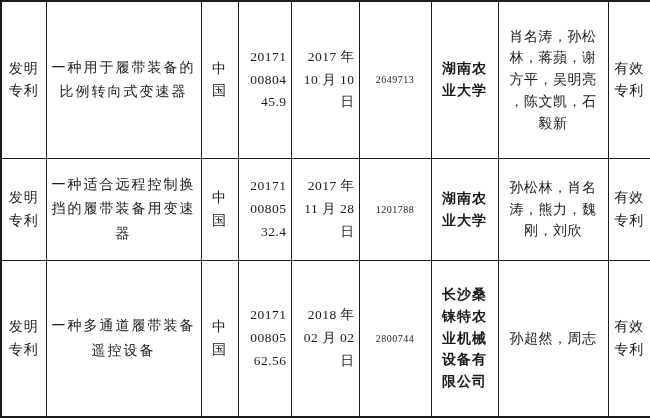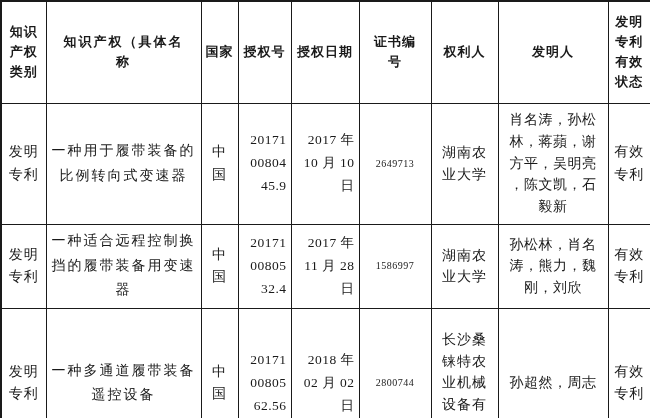--- a/index.html
+++ b/index.html
@@ -59,21 +59,21 @@
   td.c-name { padding: 2px 4px; letter-spacing: 2px; line-height: 1.75; }
   td.c-country { padding: 2px 4px; }
   td.c-authno, td.c-date {
     white-space: pre-line;
     letter-spacing: 0.5px;
     font-size: 13.5px;
     line-height: 1.7;
     text-align: right;
   }
   td.c-cert { letter-spacing: 0.5px; font-size: 10px; }
-  td.c-owner { padding: 20px 9px; line-height: 1.55; }
+  td.c-owner { padding: 2px 9px; line-height: 1.55; font-weight: bold; }
   td.c-inv {
     padding: 2px 5px;
     letter-spacing: 0.5px;
     line-height: 1.55;
     word-break: break-all;
     line-break: anywhere;
   }
   td.c-status { line-height: 1.6; }
 </style>
 </head>
@@ -86,31 +86,20 @@
       <col style="width:155px">
       <col style="width:37px">
       <col style="width:53px">
       <col style="width:68px">
       <col style="width:72px">
       <col style="width:67px">
       <col style="width:110px">
       <col style="width:43px">
     </colgroup>
     <tbody>
-      <tr class="row-header">
-        <th>知识产权类别</th>
-        <th class="h-name">知识产权（具体名称</th>
-        <th>国家</th>
-        <th>授权号</th>
-        <th>授权日期</th>
-        <th class="h-cert">证书编号</th>
-        <th>权利人</th>
-        <th>发明人</th>
-        <th>发明专利有效状态</th>
-      </tr>
 
       <tr class="row-1">
         <td class="c-cat">发明专利</td>
         <td class="c-name">一种用于履带装备的比例转向式变速器</td>
         <td class="c-country">中国</td>
         <td class="c-authno">20171
 00804
 45.9</td>
         <td class="c-date">2017 年
 10 月 10
@@ -124,21 +113,21 @@
       <tr class="row-2">
         <td class="c-cat">发明专利</td>
         <td class="c-name">一种适合远程控制换挡的履带装备用变速器</td>
         <td class="c-country">中国</td>
         <td class="c-authno">20171
 00805
 32.4</td>
         <td class="c-date">2017 年
 11 月 28
 日</td>
-        <td class="c-cert">1586997</td>
+        <td class="c-cert">1201788</td>
         <td class="c-owner">湖南农业大学</td>
         <td class="c-inv">孙松林，肖名涛，熊力，魏刚，刘欣</td>
         <td class="c-status">有效专利</td>
       </tr>
 
       <tr class="row-3">
         <td class="c-cat">发明专利</td>
         <td class="c-name">一种多通道履带装备遥控设备</td>
         <td class="c-country">中国</td>
         <td class="c-authno">20171

